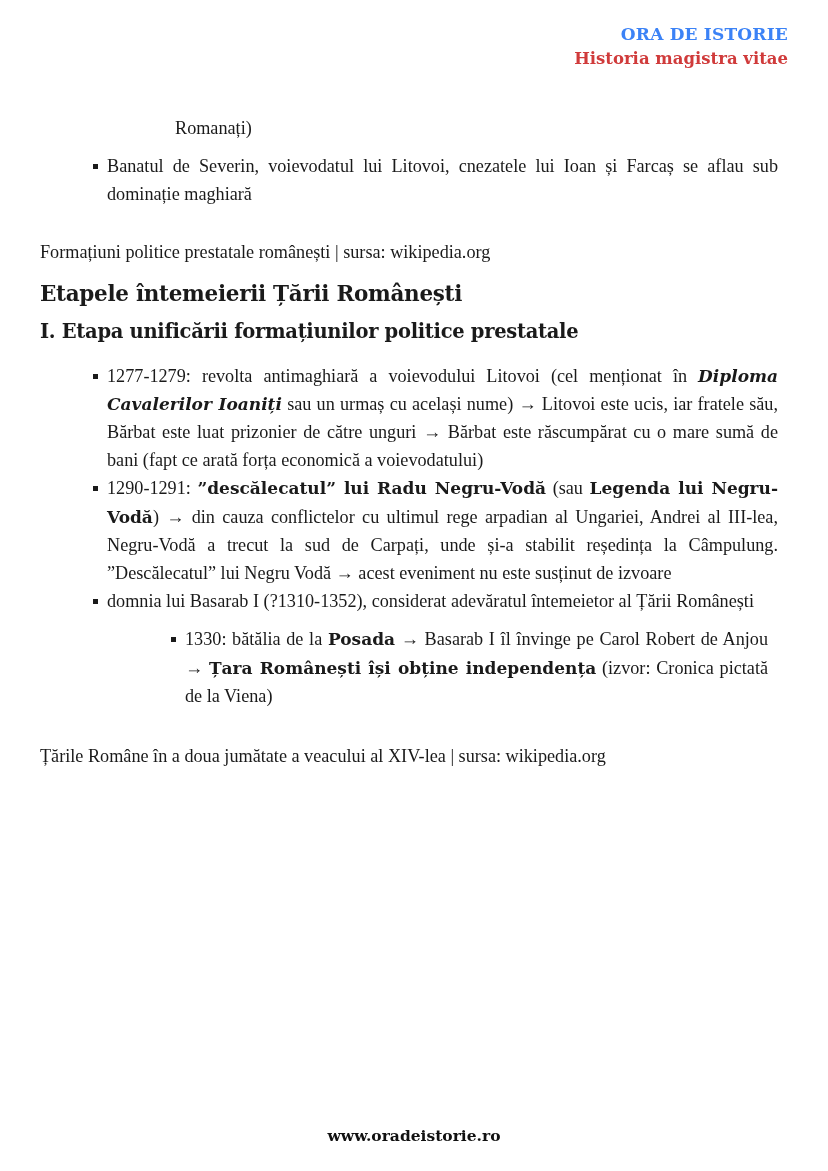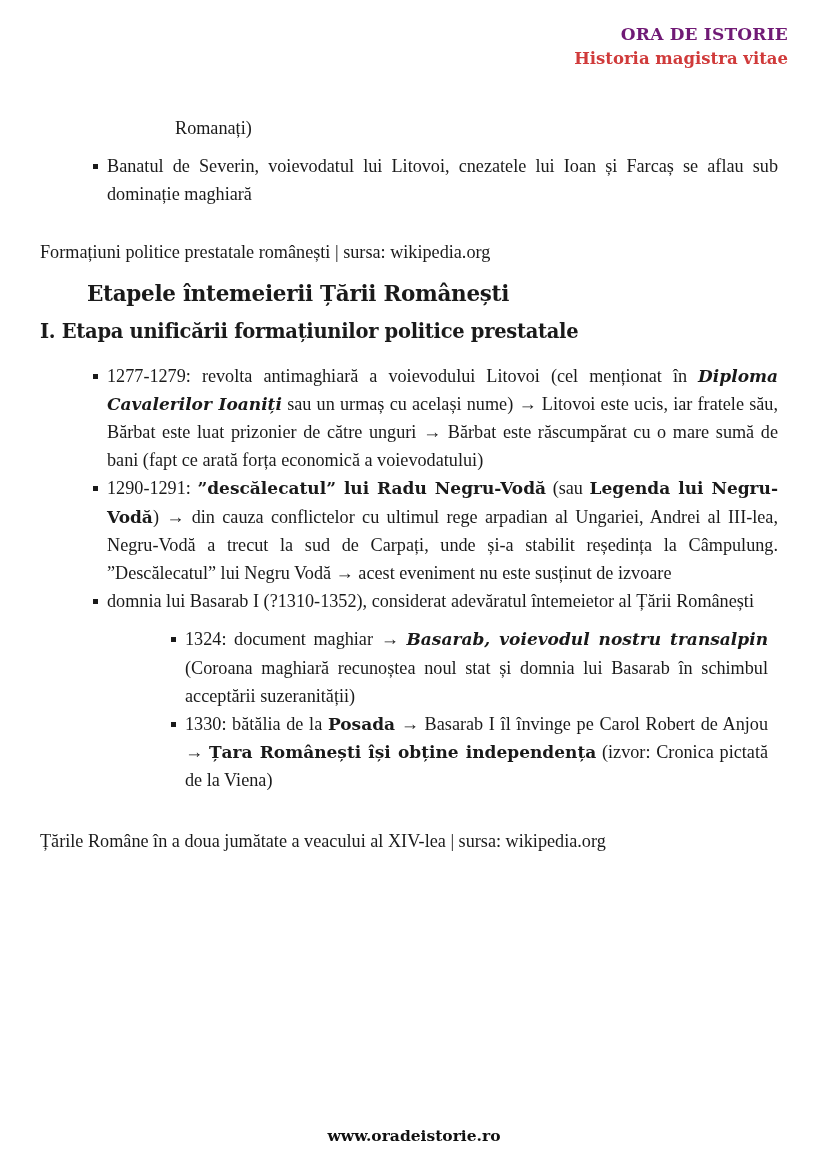--- a/index.html
+++ b/index.html
@@ -1,21 +1,21 @@
 <!DOCTYPE html>
 <html><head>
 <meta charset="utf-8">
 <style>
   html, body { margin: 0; padding: 0; background: #ffffff; }
   body {
     width: 828px; height: 1171px; position: relative; overflow: hidden;
     font-family: "DejaVu Serif", serif; color: #1a1a1a;
   }
   .header { position: absolute; right: 40px; top: 22px; text-align: right; }
-  .header .site { font-family: "DejaVu Serif", serif; font-weight: bold; font-size: 17px; color: #701a75; letter-spacing: 0.2px; line-height: 24px; }
+  .header .site { font-family: "DejaVu Serif", serif; font-weight: bold; font-size: 17px; color: #3b82f6; letter-spacing: 0.2px; line-height: 24px; }
   .header .motto { font-family: "DejaVu Serif", serif; font-weight: bold; font-size: 16.5px; color: #d03b3b; line-height: 26px; }
 
   .content { position: absolute; left: 40px; top: 114px; width: 748px; }
   .body-font { font-family: "Liberation Serif", "DejaVu Serif", serif; font-size: 18.2px; line-height: 28.2px; }
   .cont-line { padding-left: 135px; }
   ul { list-style: none; margin: 10px; padding: 0; }
   li { position: relative; text-align: justify; }
   li::before {
     content: ""; position: absolute; width: 5px; height: 5px; background: #1a1a1a;
     top: 12px;
@@ -44,30 +44,29 @@
 </div>
 
 <div class="content">
   <div class="body-font cont-line">Romanați)</div>
   <ul class="lvl1 body-font">
     <li>Banatul de Severin, voievodatul lui Litovoi, cnezatele lui Ioan și Farcaș se aflau sub dominație maghiară</li>
   </ul>
 
   <div class="caption" style="margin-top:29px;">Formațiuni politice prestatale românești | sursa: wikipedia.org</div>
 
-  <h1 style="margin-top:13px;margin-left:47px;">Etapele întemeierii Țării Românești</h1>
+  <h1 style="margin-top:13px;">Etapele întemeierii Țării Românești</h1>
   <h2 style="margin-top:9px;">I. Etapa unificării formațiunilor politice prestatale</h2>
 
   <ul class="lvl1 body-font" id="main-list" style="margin-top:16px;">
       <li><span>1277-1279: revolta antimaghiară a voievodului Litovoi (cel menționat în </span><span class="bi">Diploma Cavalerilor Ioaniți</span><span> sau un urmaș cu același nume) → Litovoi este ucis, iar fratele său, Bărbat este luat prizonier de către unguri → Bărbat este răscumpărat cu o mare sumă de bani (fapt ce arată forța economică a voievodatului)</span></li>
       <li><span>1290-1291: </span><span class="b">”descălecatul” lui Radu Negru-Vodă</span><span> (sau </span><span class="b">Legenda lui Negru-Vodă</span><span>) → din cauza conflictelor cu ultimul rege arpadian al Ungariei, Andrei al III-lea, Negru-Vodă a trecut la sud de Carpați, unde și-a stabilit reședința la Câmpulung. ”Descălecatul” lui Negru Vodă → acest eveniment nu este susținut de izvoare</span></li>
       <li><span>domnia lui Basarab I (?1310-1352), considerat adevăratul întemeietor al Țării Românești</span></li>
       <li class="nowrap-bullet" style="padding: 0px;">
         <ul class="lvl2">
-          <li><span>1324: document maghiar → </span><span class="bi">Basarab, voievodul nostru transalpin</span><span> (Coroana maghiară recunoștea noul stat și domnia lui Basarab în schimbul acceptării suzeranității)</span></li>
           <li><span>1330: bătălia de la </span><span class="b">Posada</span><span> → Basarab I îl învinge pe Carol Robert de Anjou → </span><span class="b">Țara Românești își obține independența</span><span> (izvor: Cronica pictată de la Viena)</span></li>
         </ul>
       </li>
     </ul>
 
   <div class="caption" style="margin-top:32px;">Țările Române în a doua jumătate a veacului al XIV-lea | sursa: wikipedia.org</div>
 </div>
 
 <div class="footer">www.oradeistorie.ro</div>
 

